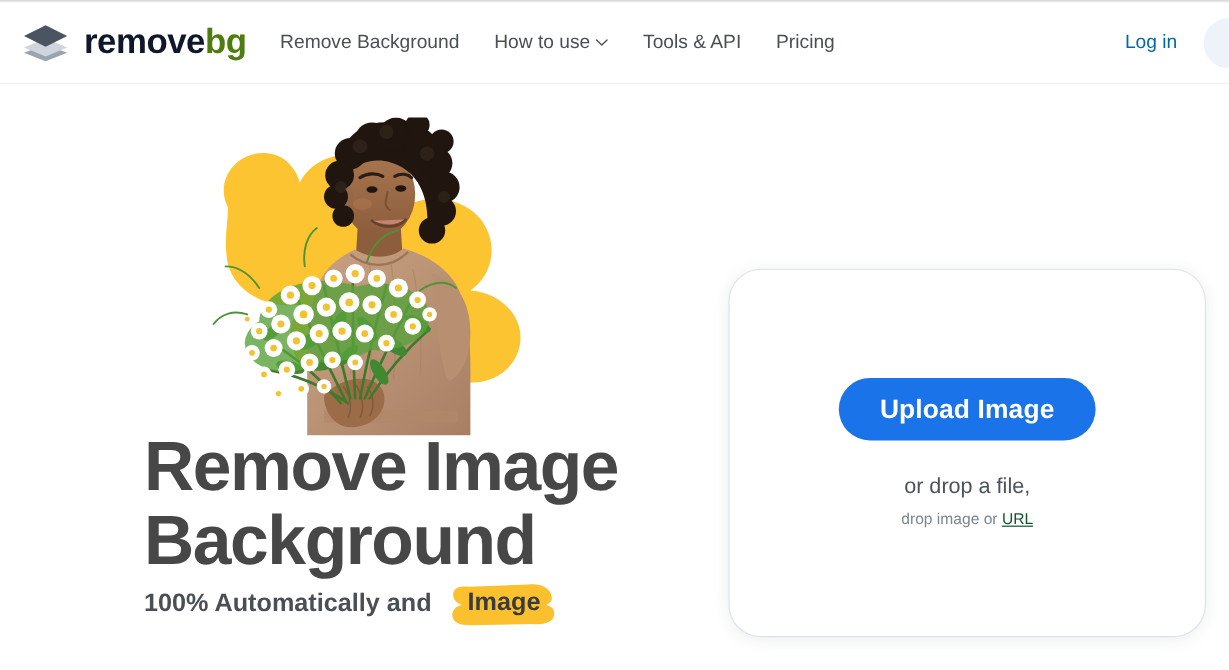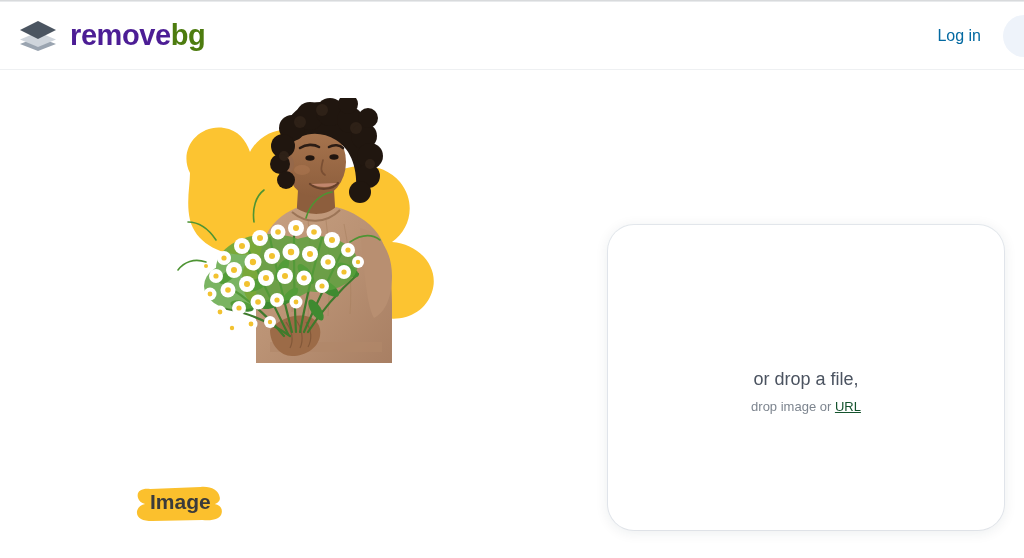--- a/index.html
+++ b/index.html
@@ -38,21 +38,21 @@
     margin-right:28px;
   }
   .brand-mark{ width:40px; height:40px; display:block; flex:0 0 auto; }
   .brand-word{
     font-size:29px;
     font-weight:700;
     letter-spacing:-.4px;
     line-height:1;
     white-space:nowrap;
   }
-  .brand-word .w1{ color:#4c1d95; }
+  .brand-word .w1{ color:#0f172a; }
   .brand-word .w2{ color:#4d7c0f; }
 
   .main-nav{
     display:flex;
     align-items:center;
     gap:29px;
     flex:0 0 auto;
   }
   .nav-link{
     font-size:16px;
@@ -222,20 +222,37 @@
     <svg class="brand-mark" viewBox="0 0 40 40">
       <polygon points="20,21 2,28 20,35 38,28" fill="#9aa4b0"></polygon>
       <polygon points="20,16 2,23.5 20,31 38,23.5" fill="#cfd5dc"></polygon>
       <polygon points="20,5 2,14 20,23 38,14" fill="#4b5561"></polygon>
     </svg>
     <span class="brand-word">
       <span class="w1">remove</span><span class="w2">bg</span>
     </span>
   </a>
 
+  <nav class="main-nav">
+    <a class="nav-link" href="#">
+      <span>Remove Background</span>
+    </a>
+    <a class="nav-link" href="#">
+      <span>How to use</span>
+      <svg class="chev" viewBox="0 0 12 8">
+        <path d="M1 1.5 L6 6.3 L11 1.5" fill="none" stroke="#4a4f55" stroke-width="1.3" stroke-linecap="round" stroke-linejoin="round"></path>
+      </svg>
+    </a>
+    <a class="nav-link" href="#">
+      <span>Tools &amp; API</span>
+    </a>
+    <a class="nav-link" href="#">
+      <span>Pricing</span>
+    </a>
+  </nav>
 
   <div class="header-right">
     <a class="login-link" href="#">Log in</a>
     <button class="signup-btn">Sign up</button>
   </div>
 </header>
 
 <section class="hero">
 
   <div class="hero-left">
@@ -459,40 +476,43 @@
             <path d="M86,164 C74,160 64,164 58,172"></path>
             <path d="M96,142 C88,130 78,124 68,124"></path>
             <path d="M134,124 C132,110 136,98 144,92"></path>
             <path d="M186,120 C190,106 200,96 212,94"></path>
             <path d="M230,144 C242,136 252,136 260,142"></path>
           </g>
         </g>
       </svg>
     </div>
 
+    <h1 class="headline">Remove Image Background</h1>
 
     <div class="subline">
+      <span>100% Automatically and</span>
       <span class="highlight-wrap">
         <svg viewBox="0 0 90 40" preserveAspectRatio="none">
           <path fill="#fbc02d" d="
             M4,14 C2,7 8,4 16,5 L66,3
             C76,2 84,6 85,13
             C86,17 83,19 80,20
             C85,21 88,24 87,29
             C86,35 78,37 68,36
             L18,37 C8,37 2,34 3,27
             C4,23 7,21 11,20
             C7,19 5,17 4,14 Z"></path>
         </svg>
         <span>Image</span>
       </span>
     </div>
   </div>
 
   <div class="hero-right">
     <div class="upload-card">
+      <button class="upload-btn">Upload Image</button>
       <div class="drop-text">or drop a file,</div>
       <div class="paste-text">
         <span>drop image or </span><a href="#">URL</a>
       </div>
     </div>
   </div>
 </section>
 
 </body></html>

